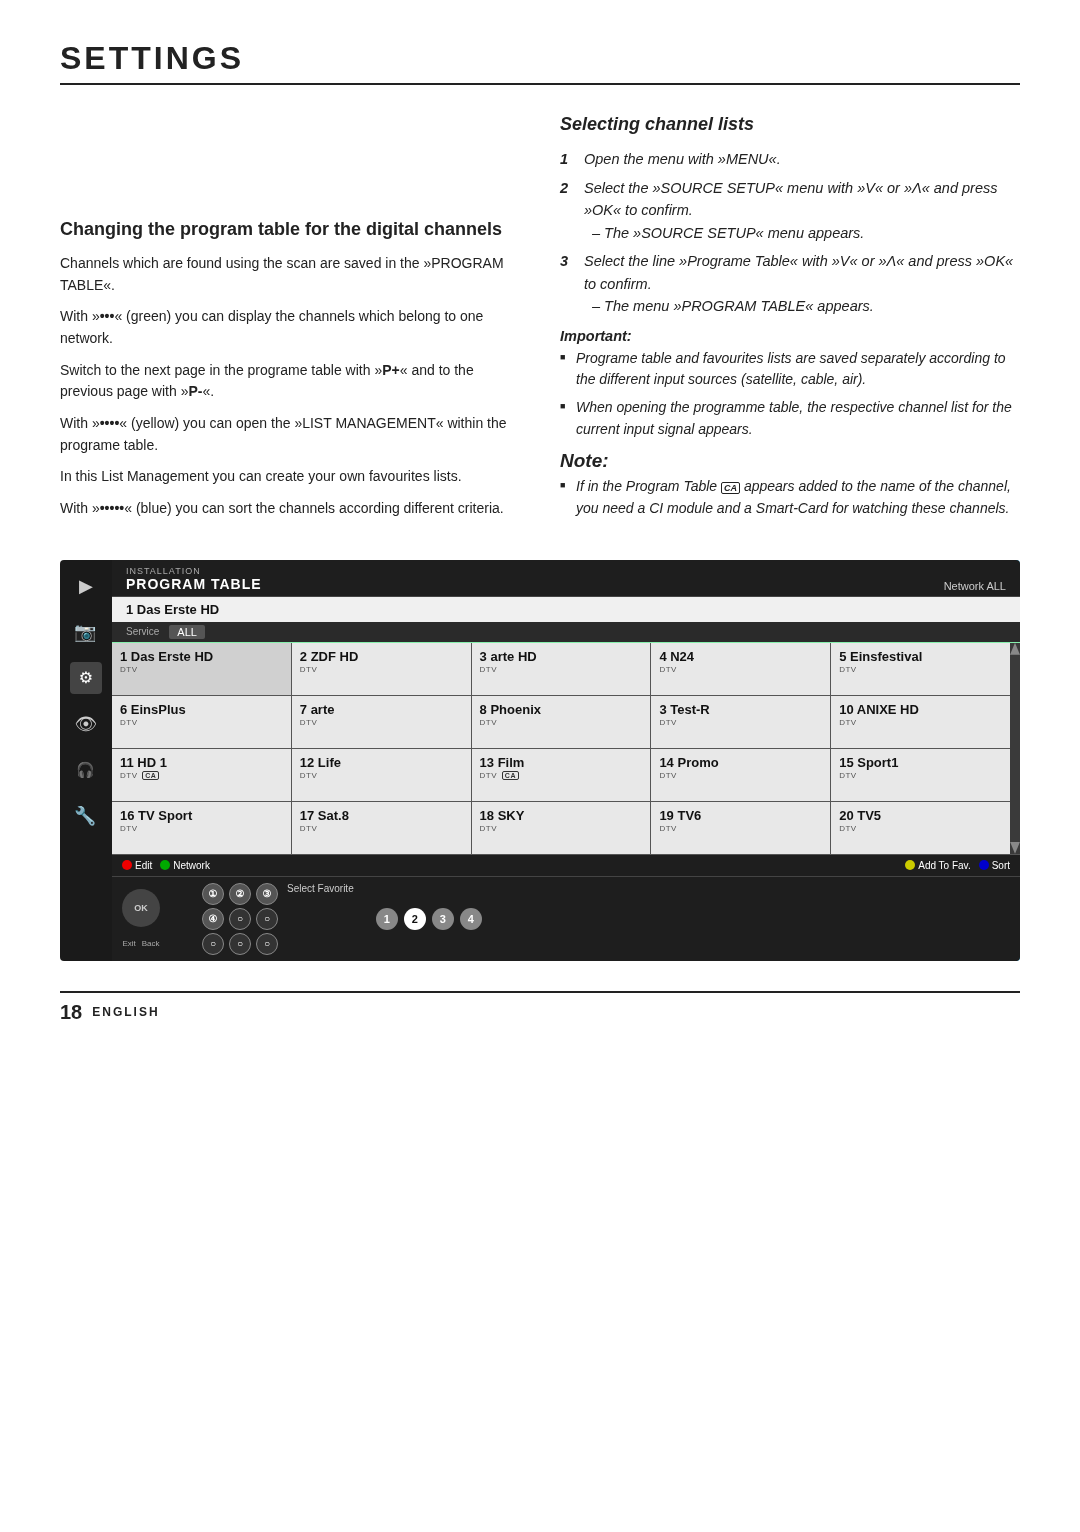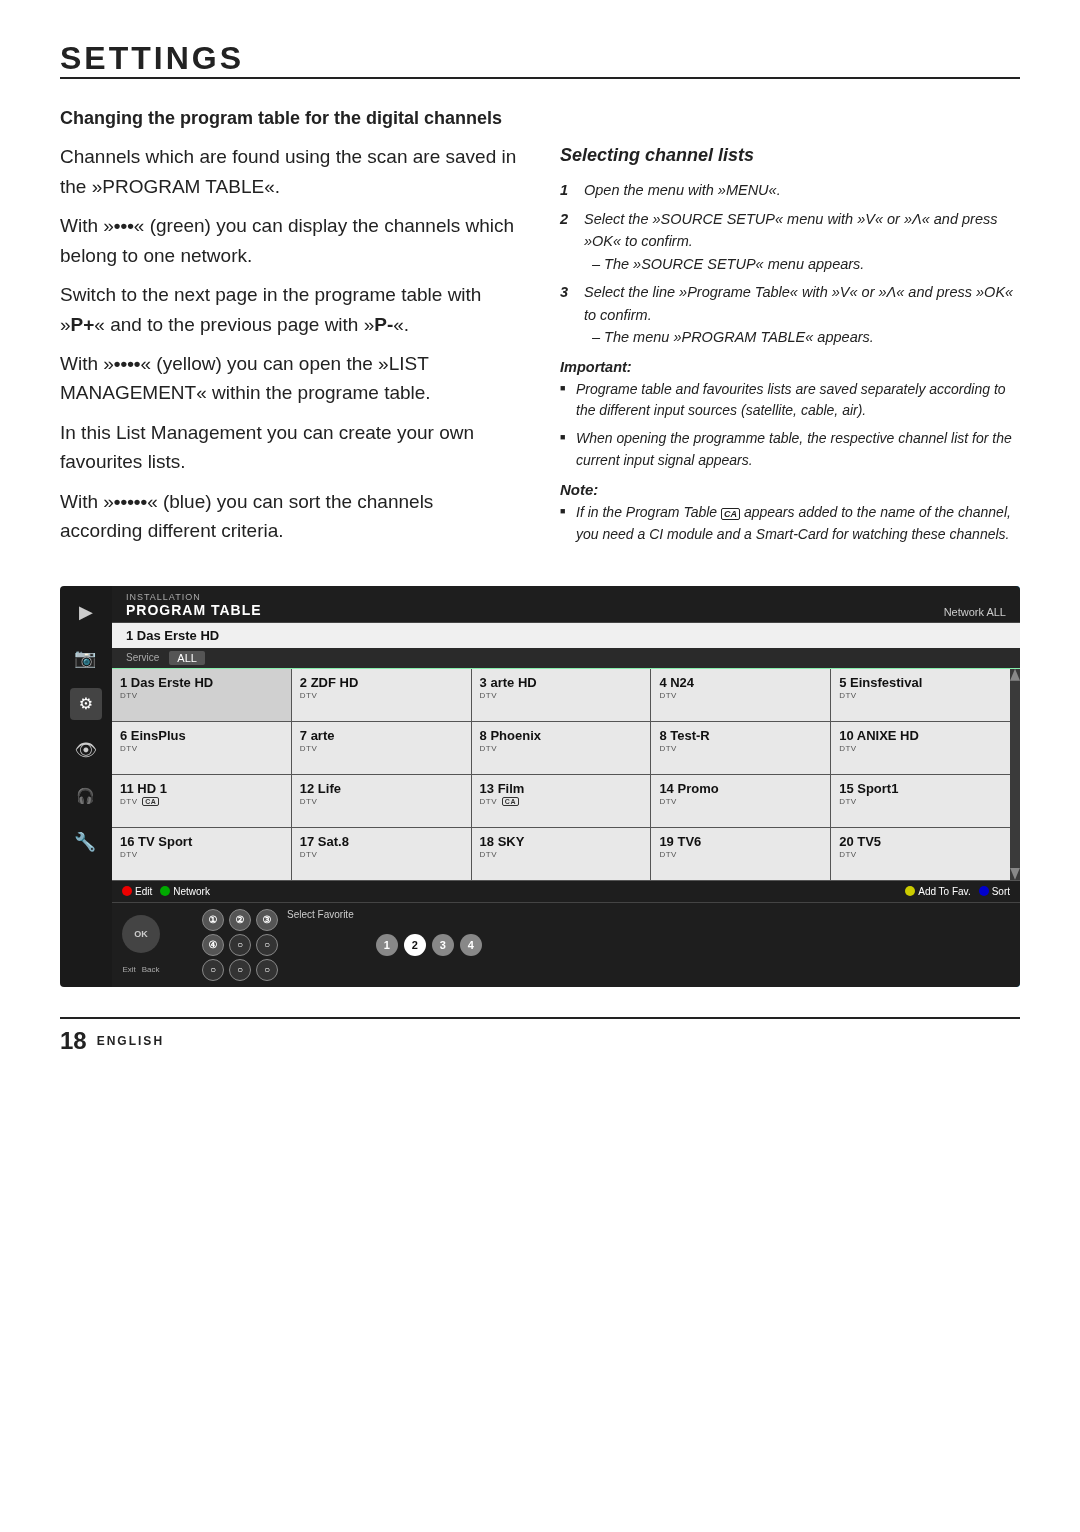--- a/index.html
+++ b/index.html
@@ -13,20 +13,21 @@
       padding: 40px 60px 40px 60px;
     }
 
     
     .page-title {
       font-size: 32px;
       font-weight: 900;
       letter-spacing: 3px;
       text-transform: uppercase;
       border-bottom: 2px solid #222;
+      padding-bottom: 6px;
       margin-bottom: 28px;
     }
 
     
     .columns {
       display: flex;
       gap: 40px;
       margin-bottom: 30px;
       align-items: flex-end;
     }
@@ -36,21 +37,21 @@
     
     .section-title {
       font-size: 18px;
       font-weight: 900;
       margin-bottom: 12px;
       line-height: 1.3;
     }
 
     
     .body-text {
-      font-size: 19px;
+      font-size: 14px;
       line-height: 1.55;
       margin-bottom: 10px;
     }
     .body-text span.bold { font-weight: bold; }
 
     
     .numbered-list { list-style: none; margin-bottom: 10px; }
     .numbered-list li {
       font-size: 14.5px;
       line-height: 1.55;
@@ -86,21 +87,21 @@
     .bullet-list li::before {
       content: '■';
       position: absolute;
       left: 0;
       font-size: 9px;
       top: 3px;
     }
 
     .note-title {
       font-weight: 900;
-      font-size: 15px;
+      font-size: 19px;
       margin-bottom: 4px;
       margin-top: 10px;
     }
 
     
     .tv-ui-container {
       margin: 20px 0 20px 0;
       display: flex;
       gap: 0;
     }
@@ -332,21 +333,21 @@
     .page-footer {
       margin-top: 30px;
       border-top: 2px solid #222;
       padding-top: 8px;
       display: flex;
       align-items: center;
       gap: 10px;
     }
     .footer-page-num {
       font-weight: 900;
-      font-size: 24px;
+      font-size: 20px;
     }
     .footer-lang {
       font-size: 12px;
       font-weight: bold;
       text-transform: uppercase;
       letter-spacing: 2px;
     }
   </style>
 </head>
 <body>
@@ -465,21 +466,21 @@
             </div>
             <div class="tv-channel-cell">
               <div class="tv-channel-num-name">7  arte</div>
               <div class="tv-channel-type">DTV</div>
             </div>
             <div class="tv-channel-cell">
               <div class="tv-channel-num-name">8  Phoenix</div>
               <div class="tv-channel-type">DTV</div>
             </div>
             <div class="tv-channel-cell">
-              <div class="tv-channel-num-name">8  Test-R</div>
+              <div class="tv-channel-num-name">3  Test-R</div>
               <div class="tv-channel-type">DTV</div>
             </div>
             <div class="tv-channel-cell">
               <div class="tv-channel-num-name">10  ANIXE HD</div>
               <div class="tv-channel-type">DTV</div>
             </div>
             <div class="tv-channel-cell">
               <div class="tv-channel-num-name">11  HD 1</div>
               <div class="tv-channel-type">DTV <span class="tv-ca-badge">CA</span></div>
             </div>

